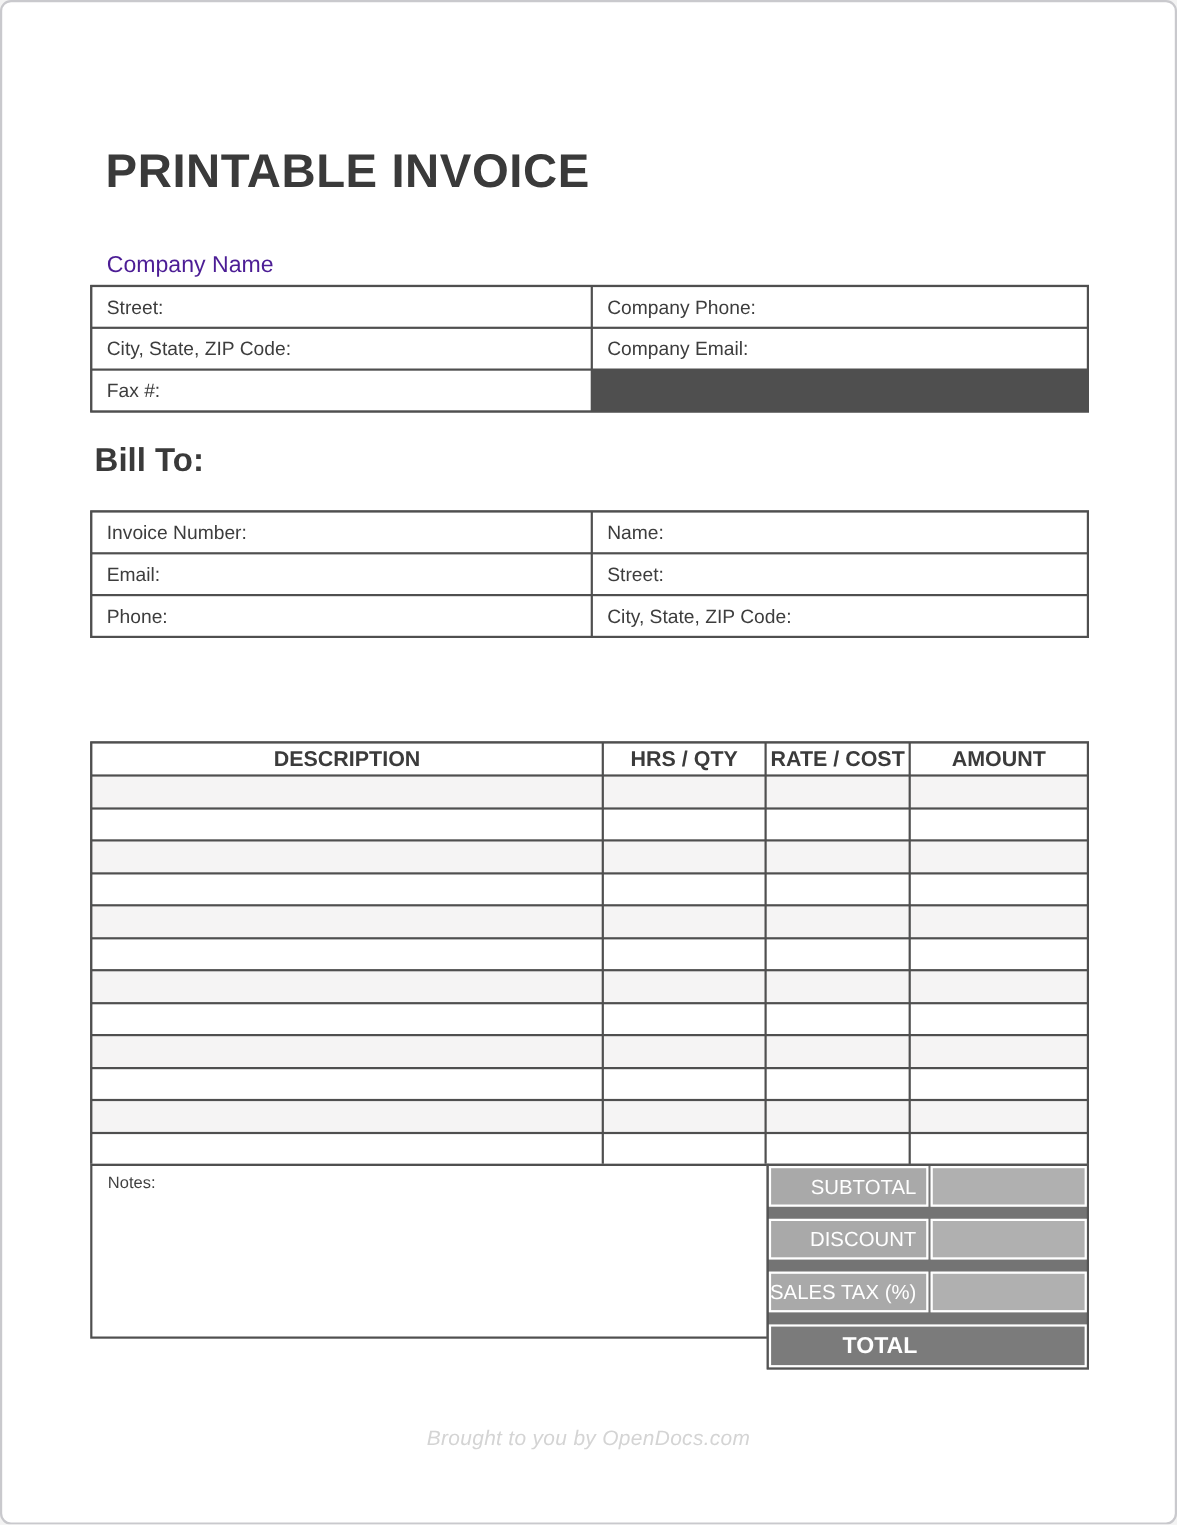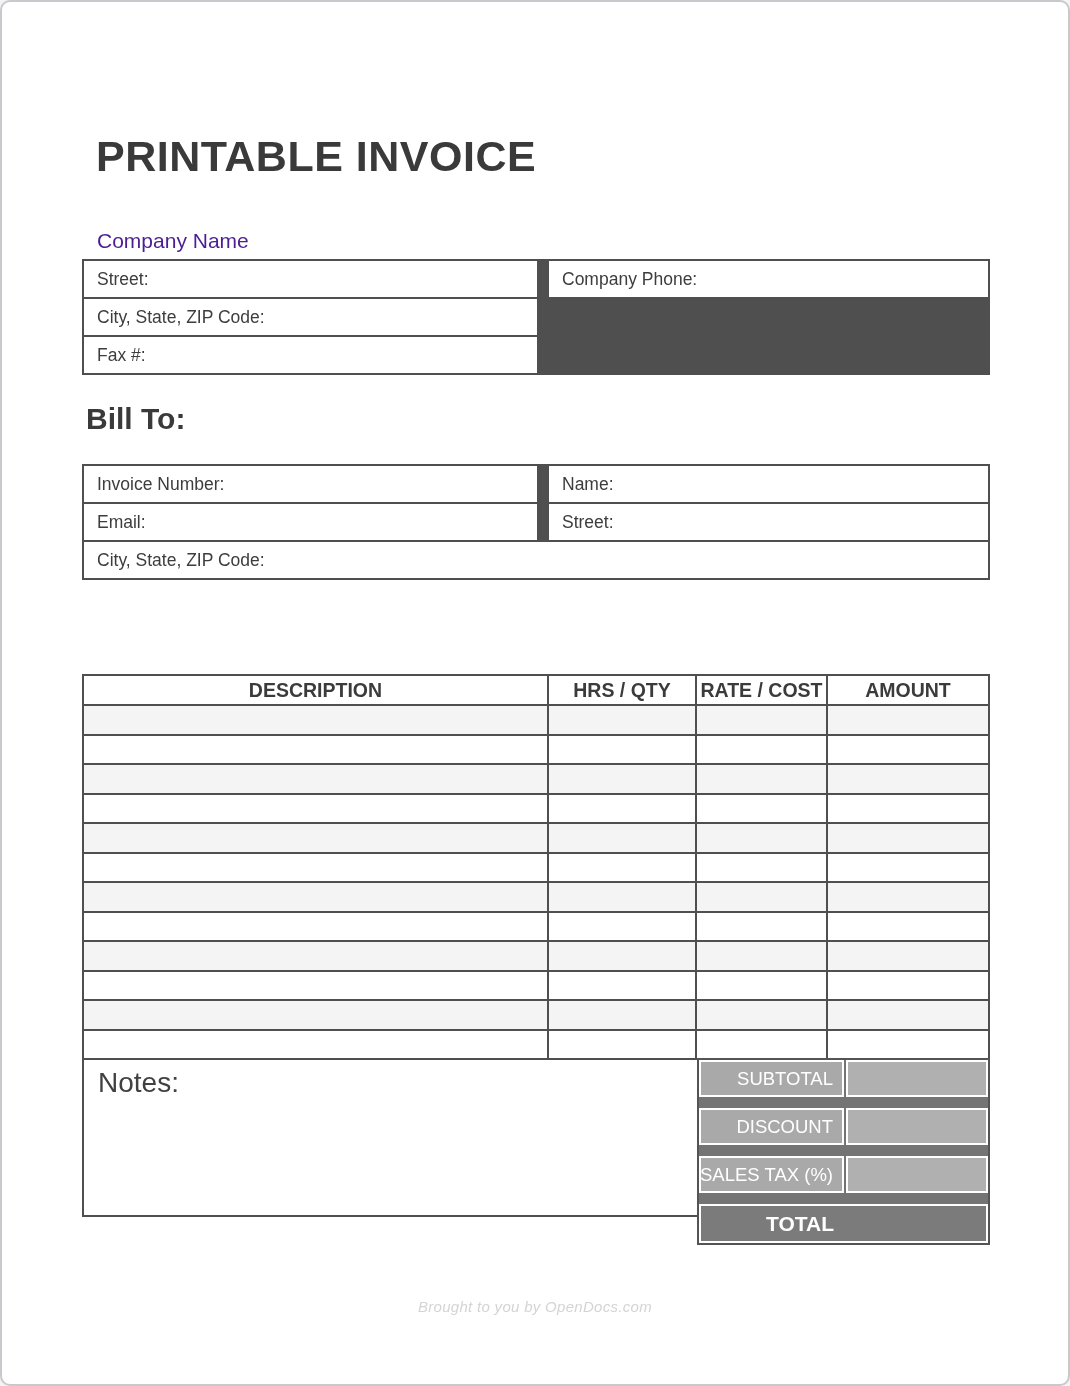--- a/index.html
+++ b/index.html
@@ -25,21 +25,21 @@
     position: absolute; left: 80px; width: 908px;
     display: flex; flex-direction: column; gap: 2px;
     background: #4f4f4f; border: 2px solid #4f4f4f;
   }
   .info-table.t1 { top: 257px; }
   .bill-to-heading {
     position: absolute; left: 84px; top: 400px;
     font-size: 30px; font-weight: 700; color: #3a3a3a;
   }
   .info-table.t2 { top: 462px; }
-  .info-row { display: flex; gap: 12px; }
+  .info-row { display: flex; gap: 2px; }
   .info-cell {
     background: #ffffff; height: 36px;
     display: flex; align-items: center;
     padding-left: 13px;
     font-size: 17.5px; color: #3d3d3d;
   }
   .info-cell.left  { width: 453px; }
   .info-cell.right { flex: 1; }
   
   .items-table {
@@ -56,21 +56,21 @@
   .icell { background: #ffffff; height: 27.5px; }
   .items-body { display: flex; flex-direction: column; gap: 2px; }
   .items-body .items-row:nth-child(odd) .icell { background: #f5f4f4; }
   .c0 { width: 463px; } .c1 { width: 146px; } .c2 { width: 129px; } .c3 { flex: 1; }
   
   .notes-box {
     position: absolute; left: 80px; top: 1056px;
     width: 617px; height: 159px;
     border: 2px solid #4f4f4f; background: #ffffff;
     padding: 7px 14px;
-    font-size: 28px; color: #414141;
+    font-size: 15px; color: #414141;
   }
   
   .summary {
     position: absolute; left: 695px; top: 1056px; width: 293px;
     display: flex; flex-direction: column; gap: 11px;
     background: #747474; border: 2px solid #545454;
   }
   .summary-row { display: flex; gap: 2px; }
   .summary-label, .summary-value { border: 2px solid #ffffff; height: 37px; }
   .summary-label {
@@ -88,57 +88,59 @@
   
   .payment-box {
     position: absolute; left: 80px; top: 1216px; width: 908px; height: 40px;
     border: 2px solid #4f4f4f; background: #ffffff;
     display: flex; align-items: center; padding-left: 12px;
     font-size: 20.5px; color: #414141;
   }
   
   .footer {
     position: absolute; left: 0; top: 1296px; width: 100%;
-    text-align: center; font-size: 15px; font-style: italic;
+    text-align: center; font-size: 19px; font-style: italic;
     color: #d4d4d4; letter-spacing: 0.3px;
   }
 </style>
 </head>
 <body>
 
 <div class="page">
 
   <div class="page-title">PRINTABLE INVOICE</div>
   <div class="company-name">Company Name</div>
 
   <div class="info-table t1">
     <div class="info-row">
       <div class="info-cell left">Street:</div>
       <div class="info-cell right">Company Phone:</div>
     </div>
     <div class="info-row">
       <div class="info-cell left">City, State, ZIP Code:</div>
+      <div class="info-cell right">Company Email:</div>
     </div>
     <div class="info-row">
       <div class="info-cell left">Fax #:</div>
     </div>
   </div>
 
   <div class="bill-to-heading">Bill To:</div>
 
   <div class="info-table t2">
     <div class="info-row">
       <div class="info-cell left">Invoice Number:</div>
       <div class="info-cell right">Name:</div>
     </div>
     <div class="info-row">
       <div class="info-cell left">Email:</div>
       <div class="info-cell right">Street:</div>
     </div>
     <div class="info-row">
+      <div class="info-cell left">Phone:</div>
       <div class="info-cell right">City, State, ZIP Code:</div>
     </div>
   </div>
 
   <div class="items-table">
     <div class="items-header">
       <div class="hcell c0">DESCRIPTION</div>
       <div class="hcell c1">HRS / QTY</div>
       <div class="hcell c2">RATE / COST</div>
       <div class="hcell c3">AMOUNT</div>

